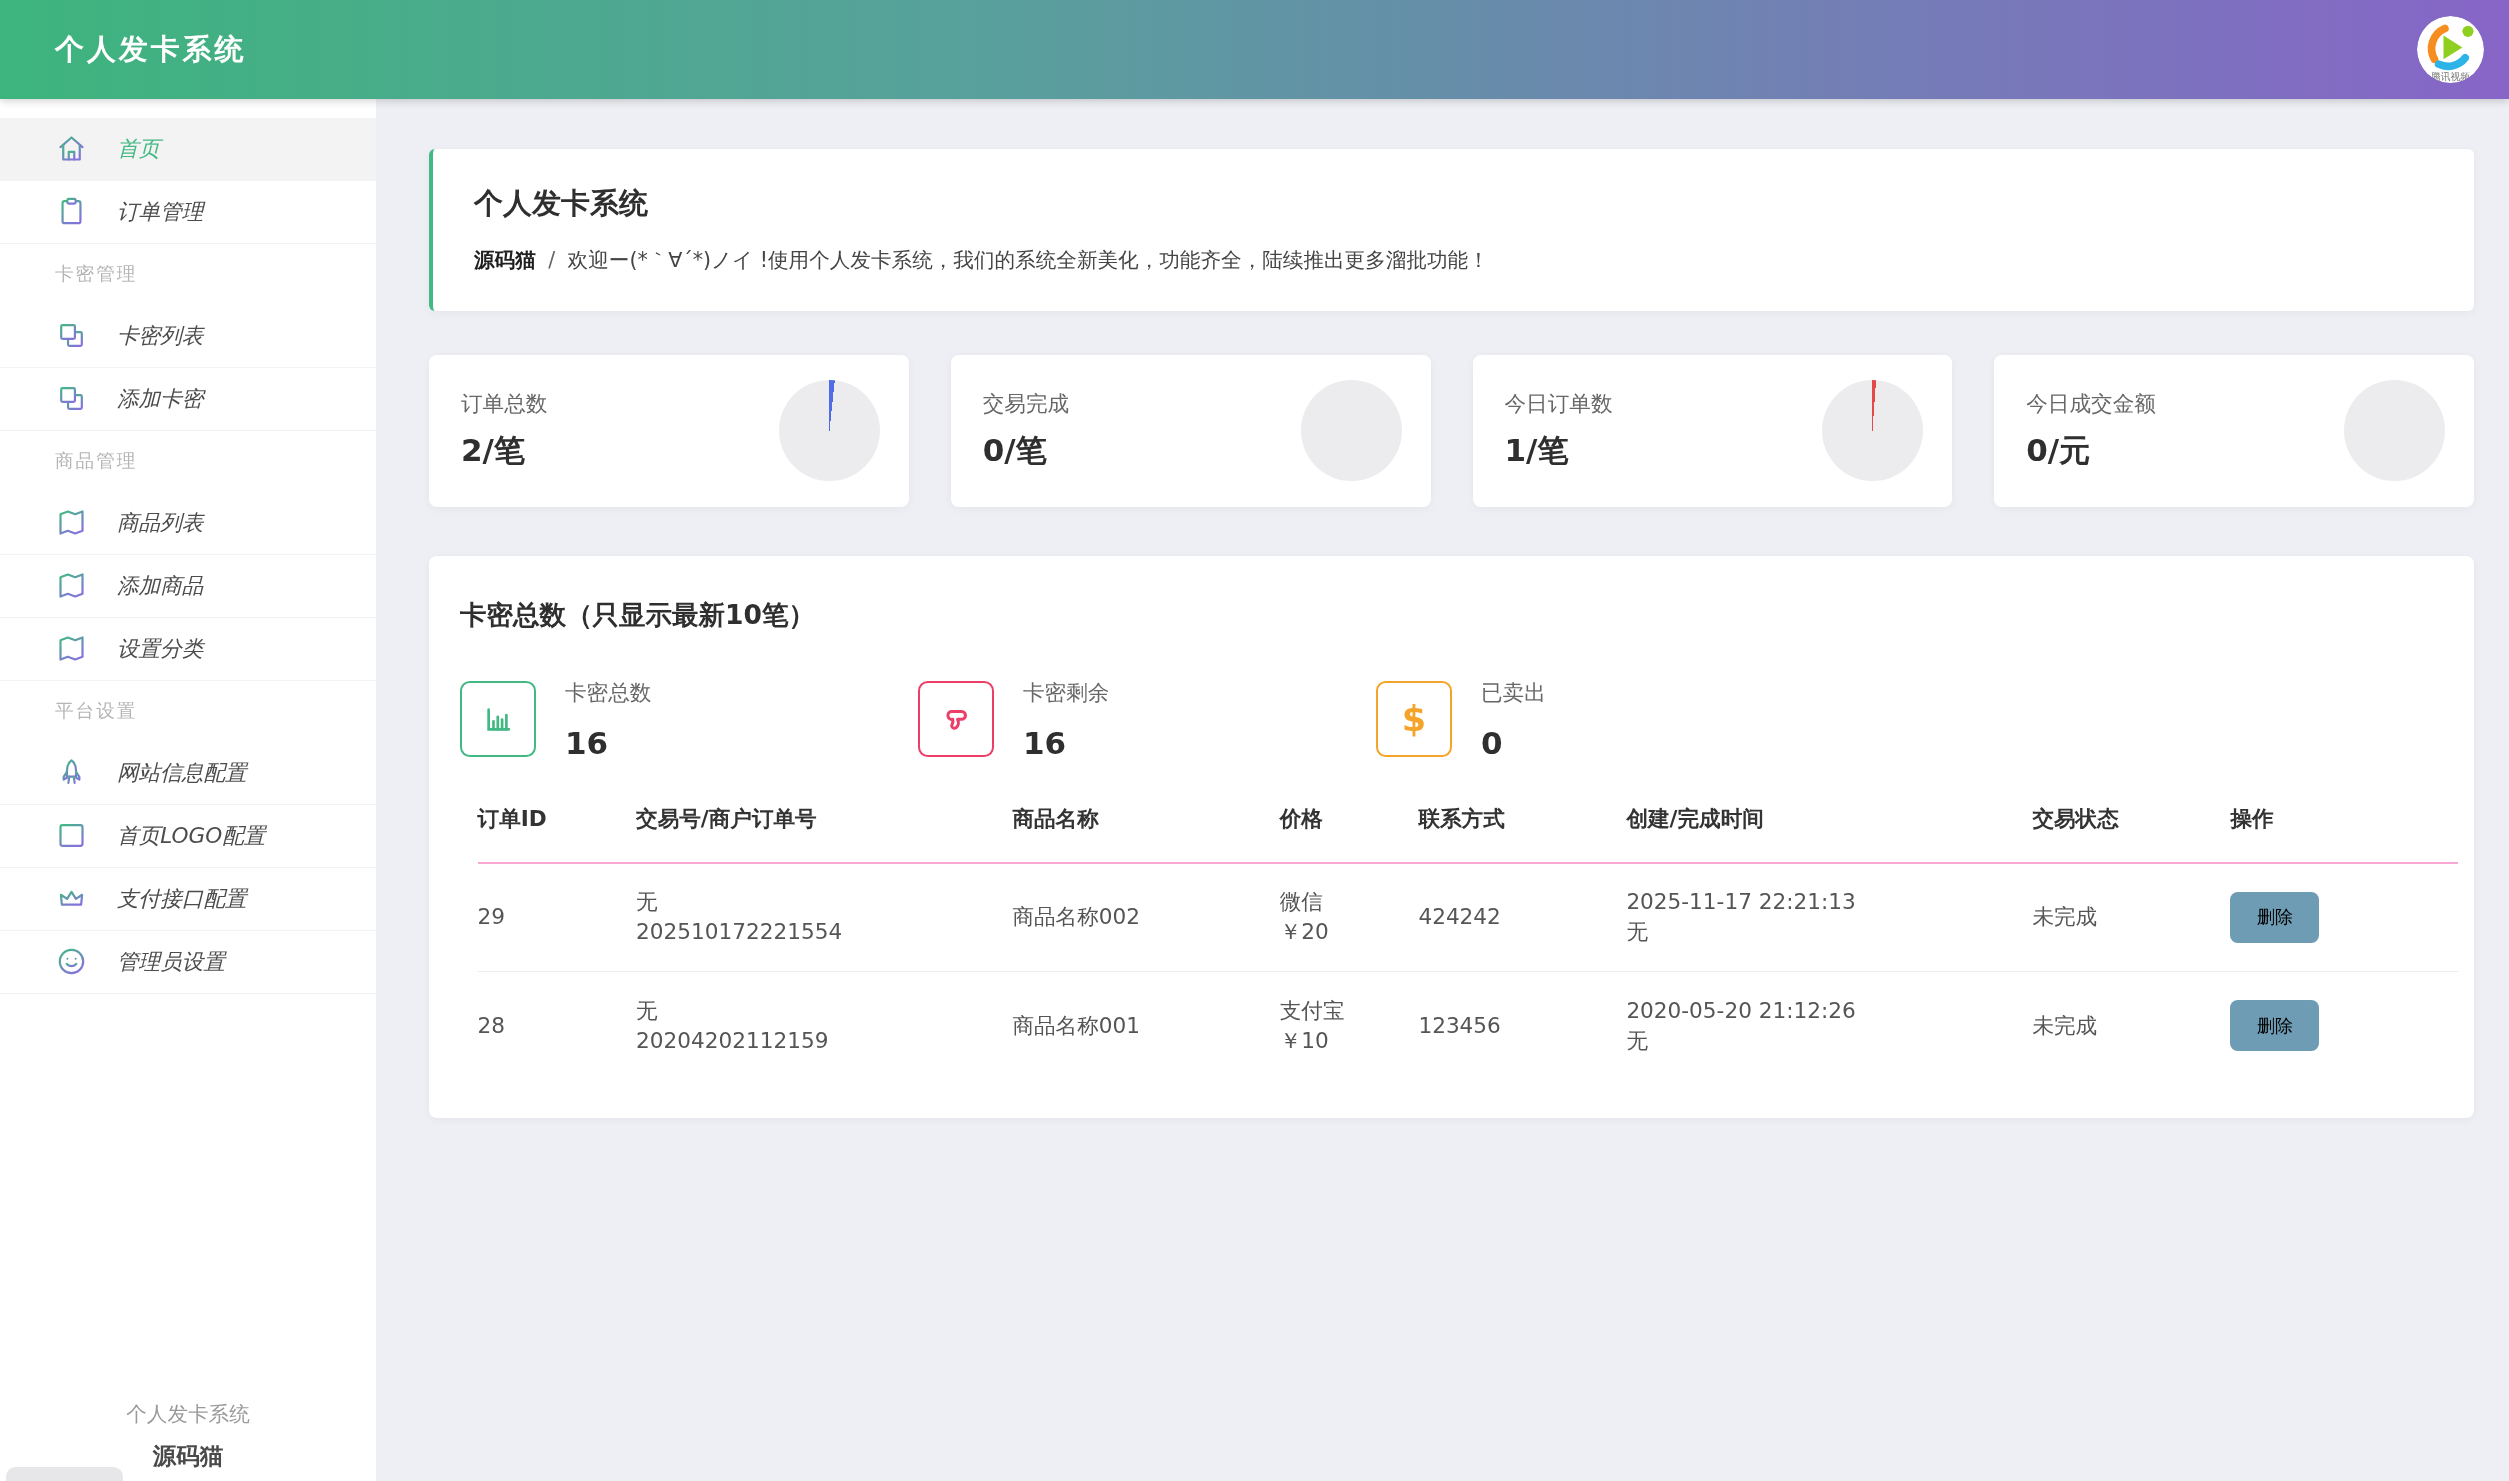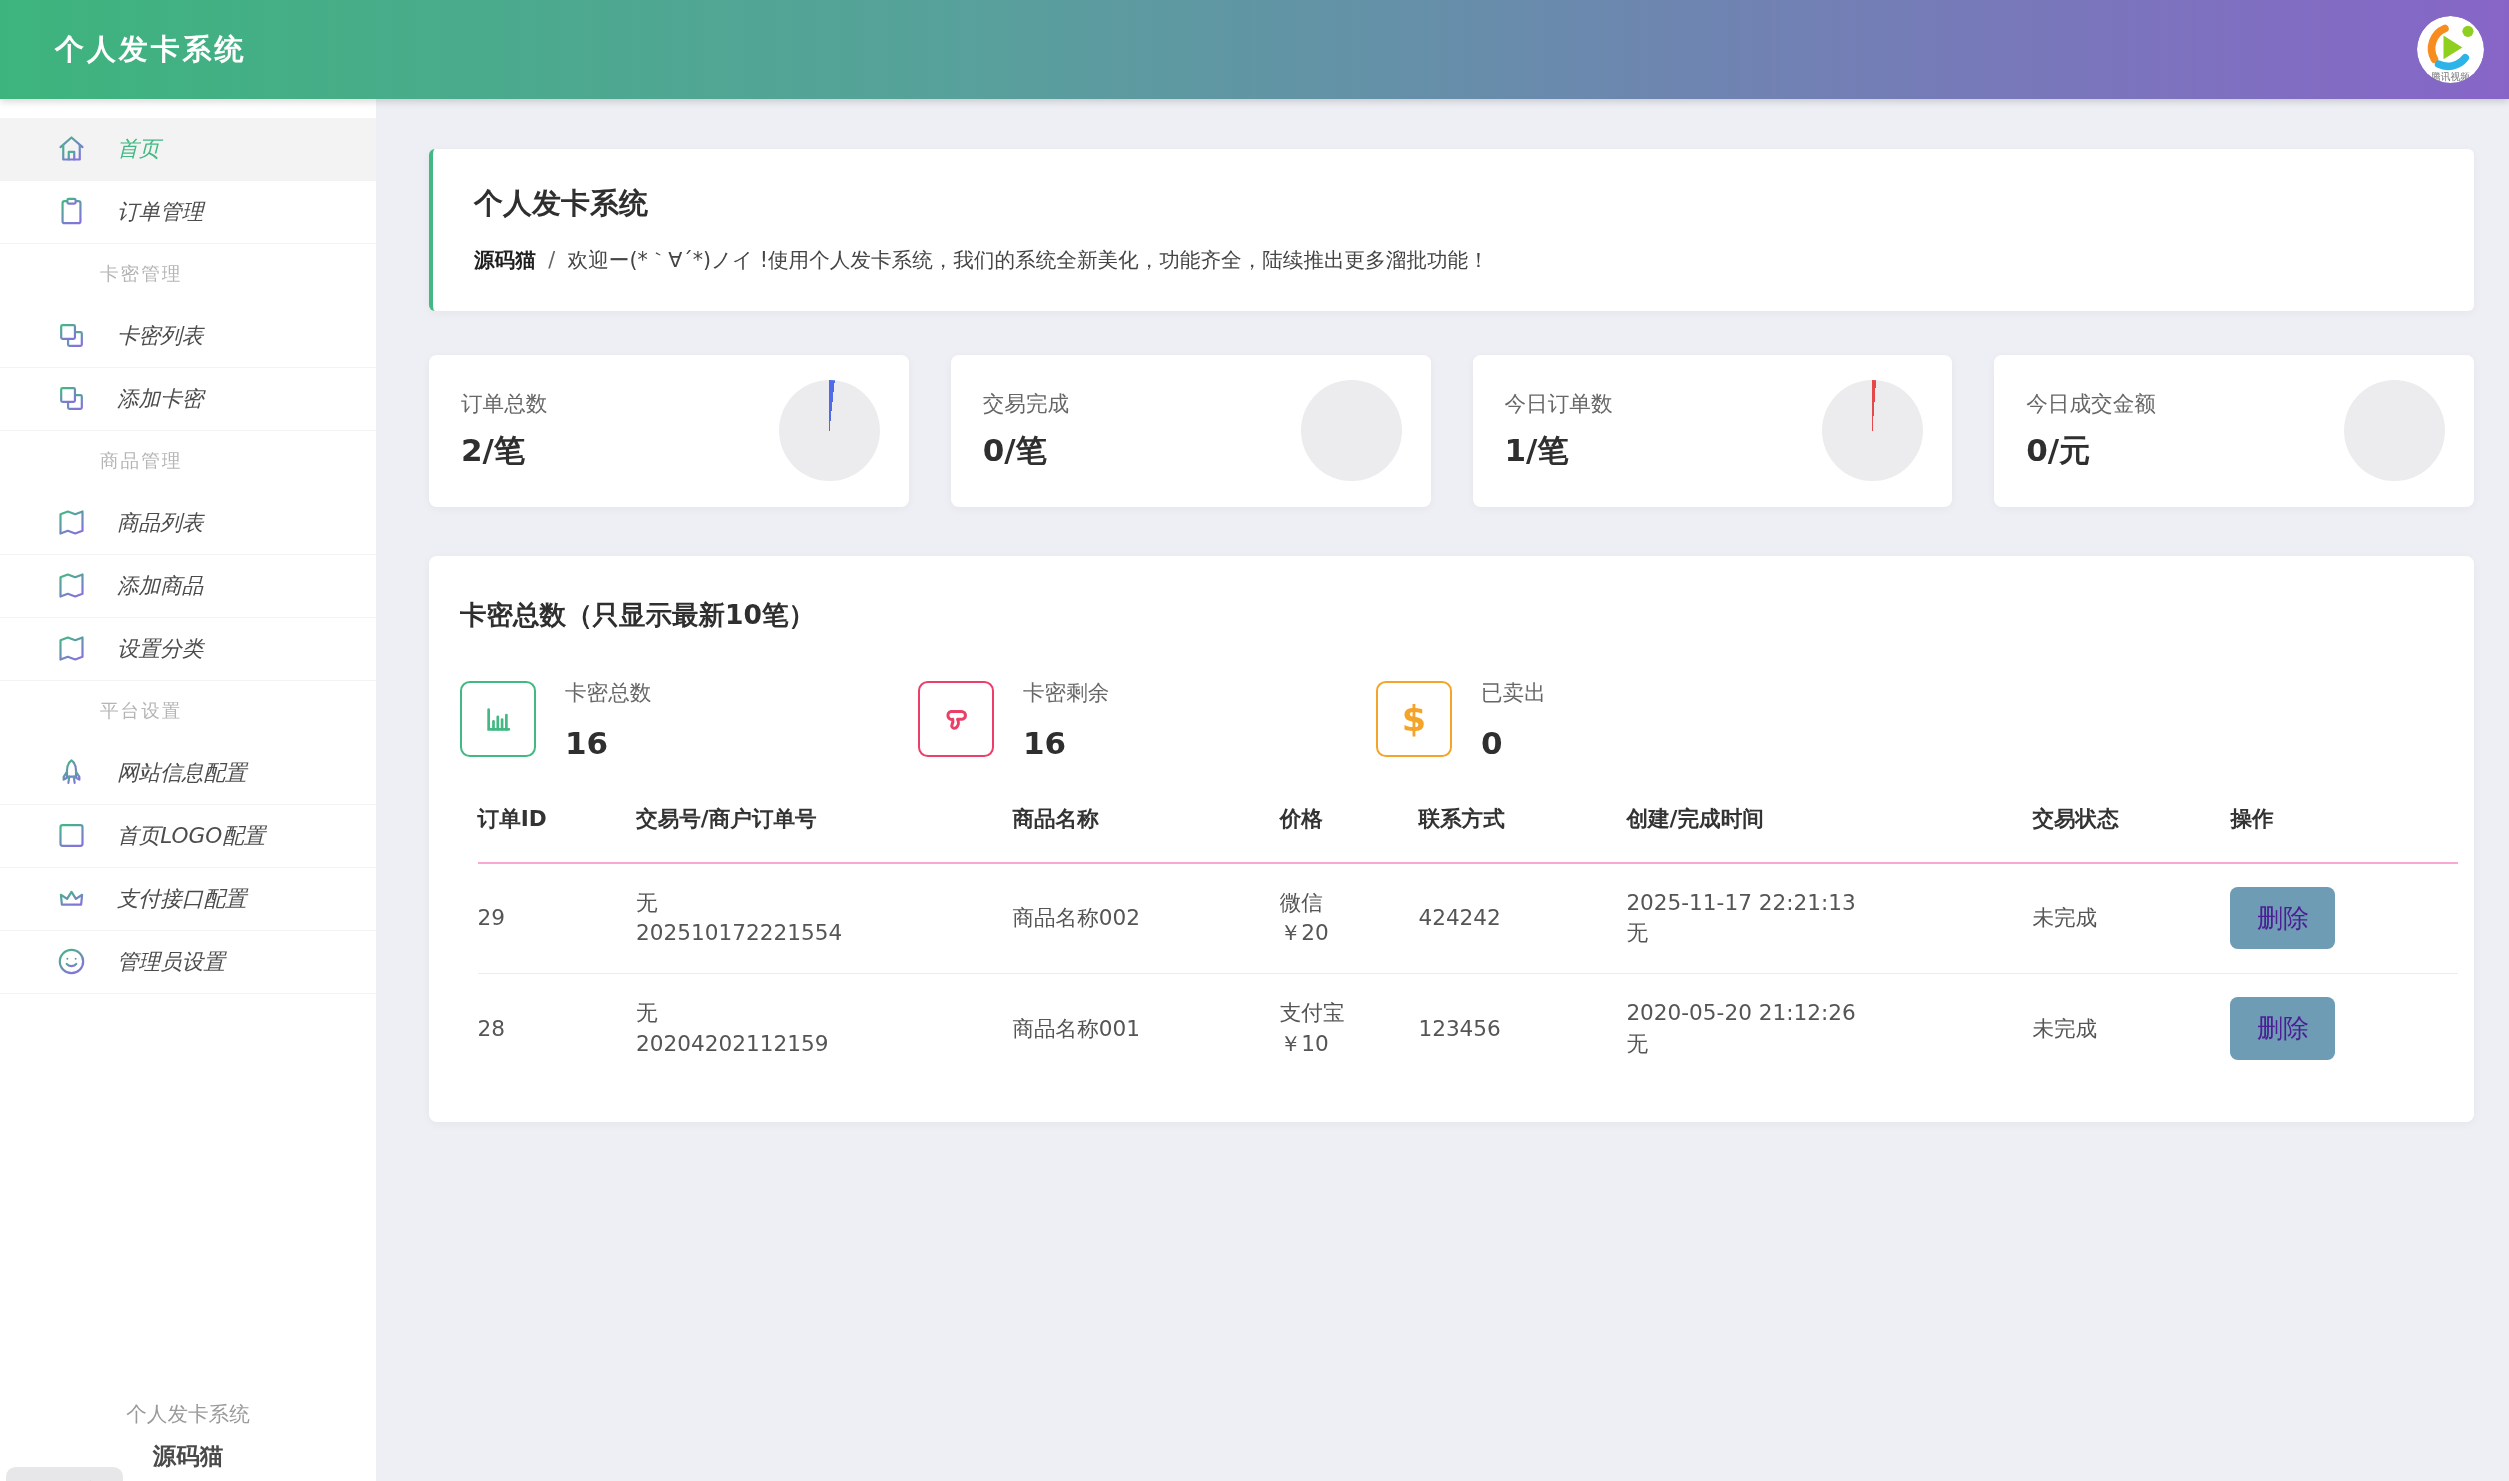--- a/index.html
+++ b/index.html
@@ -25,21 +25,21 @@
   }
   .nav { padding-top:18.6px; }
   .nav-item {
     height:63px; display:flex; align-items:center; gap:29px;
     padding-left:55px; font-size:21.6px; color:#4c4c4c;
     border-bottom:1px solid #f3f3f4; cursor:pointer; white-space:nowrap;font-style:italic;
   }
   .nav-item.active { background:#f3f3f4; color:#42b983; }
   .nav-section {
     height:61px; display:flex; align-items:center; padding-left:55px;
-    font-size:18.6px; color:#b5b5b5; letter-spacing:2px;margin-left:45px;
+    font-size:18.6px; color:#b5b5b5; letter-spacing:2px;
   }
   .nav-ic { width:33px; height:33px; flex-shrink:0; }
   .side-foot { position:absolute; bottom:9.8px; width:100%; text-align:center; }
   .side-foot-line1 { font-size:20.6px; color:#9a9a9a; margin-bottom:11.8px; }
   .side-foot-line2 { font-size:23.5px; color:#4a4a4a; font-weight:bold; }
   .menu-toggle {
     position:absolute; left:5.9px; top:1368px;
     background:#e7e7e9; border:none; border-radius:9.8px;
     padding:9.8px 19.6px; font-size:19.6px; color:#555;
     font-family:inherit; cursor:pointer;
@@ -87,22 +87,22 @@
     text-align:left; font-size:21.6px; font-weight:bold; color:#333;
     padding:0 0 29px 0; border-bottom:2px solid #f9a8d4;
   }
   .order-table td {
     font-size:21.6px; color:#555; padding:23.5px 0; line-height:1.4;
     border-bottom:1px solid #ececec; vertical-align:middle;
   }
   .order-table tr:last-child td { border-bottom:none; }
   .status-cell { color:#f23a3a; }
   .del-btn {
-    background:#6d9cb4; color:#4c1d95; border:none; border-radius:7.8px;
-    font-size:26px; padding:13.7px 26.5px; cursor:pointer; font-family:inherit;
+    background:#6d9cb4; color:#000000; border:none; border-radius:7.8px;
+    font-size:18px; padding:13.7px 26.5px; cursor:pointer; font-family:inherit;
   }
 </style>
 </head>
 <body>
 
 <svg width="0" height="0" style="position:absolute">
   <defs>
     <linearGradient id="gp" x1="0" y1="0" x2="0.6" y2="1">
       <stop offset="0" stop-color="#42b983"></stop>
       <stop offset="1" stop-color="#8275d8"></stop>

